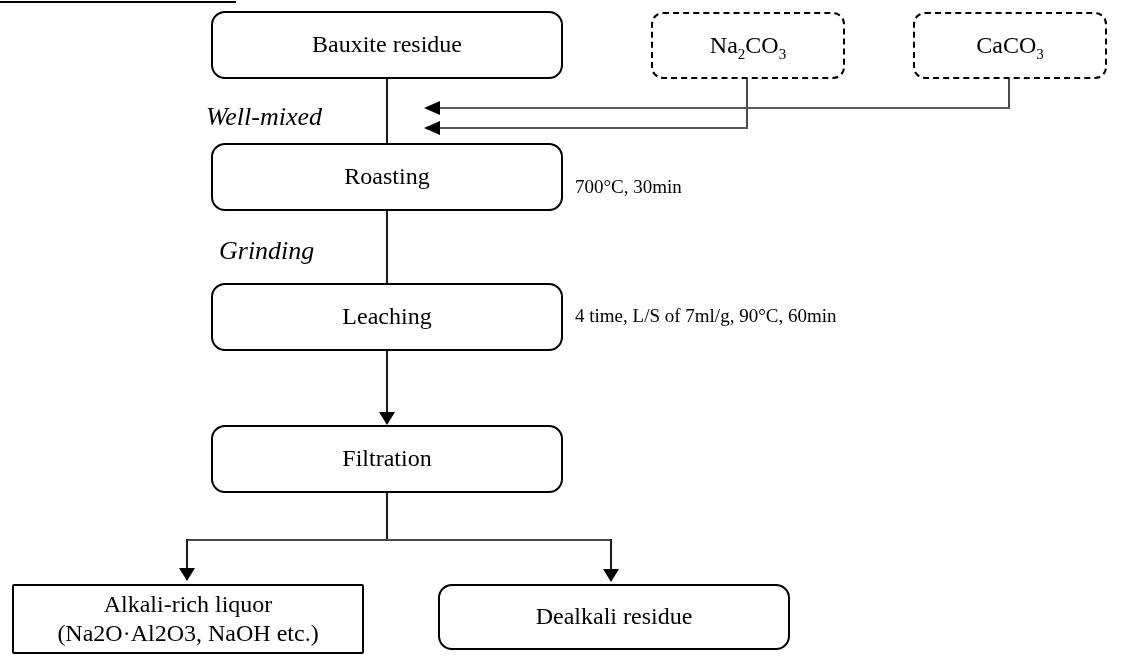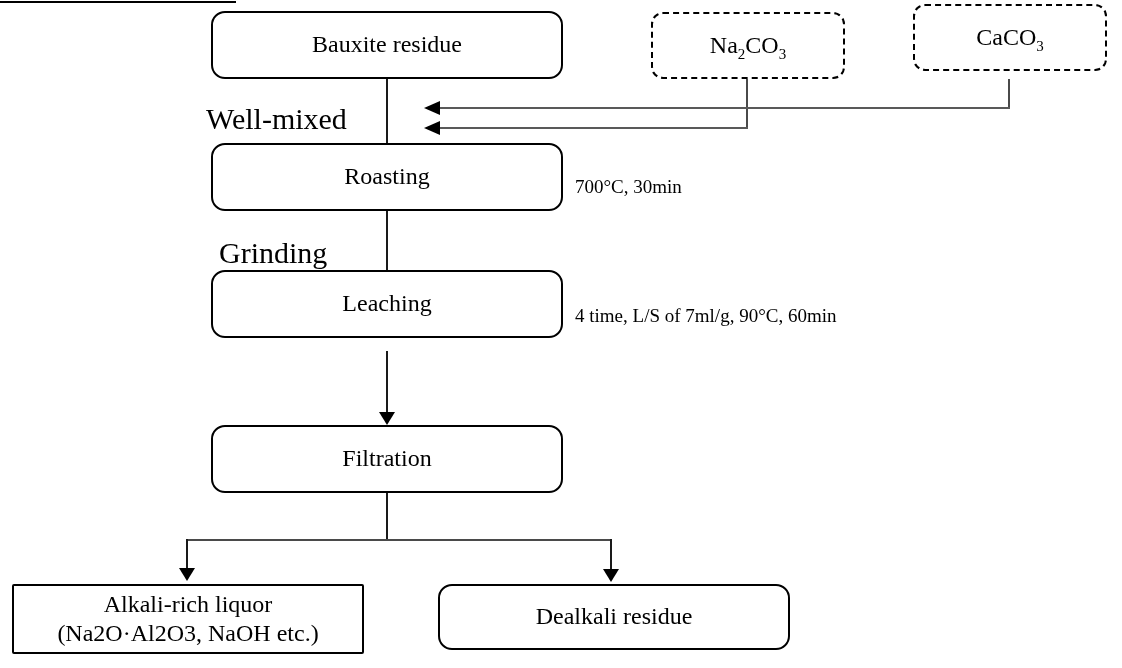--- a/index.html
+++ b/index.html
@@ -61,22 +61,23 @@
     border-bottom: 7px solid transparent;
     border-right: 16px solid #000000;
   }
   .note {
     position: absolute;
     font-size: 19px;
     white-space: nowrap;
   }
   .side-label {
     position: absolute;
-    font-size: 30px;
+    font-size: 26px;
     white-space: nowrap;
+    font-style: italic;
   }
   .frag {
     position: absolute;
     background: #000000;
   }
 </style>
 </head>
 <body>
 
 <div class="stage">
@@ -84,21 +85,21 @@
   <div class="frag" style="left:0px; top:1px; width:236px; height:2px;"></div>
 
   <div class="box" style="left:211px; top:11px; width:352px; height:68px;">
     <span>Bauxite residue</span>
   </div>
 
   <div class="box dashed" style="left:651px; top:12px; width:194px; height:67px;">
     <span><span>Na</span><sub>2</sub><span>CO</span><sub>3</sub></span>
   </div>
 
-  <div class="box dashed" style="left:913px; top:4px; width:194px; height:67px;">
+  <div class="box dashed" style="left:913px; top:12px; width:194px; height:67px;">
     <span><span>CaCO</span><sub>3</sub></span>
   </div>
 
   <div class="vline" style="left:386px; top:79px; height:64px;"></div>
 
   <div class="side-label" style="left:206px; top:102px;">Well-mixed</div>
 
   <div class="vline" style="left:746px; top:79px; height:50px; background:#4a4a4a;"></div>
   <div class="hline" style="left:438px; top:127px; width:310px;"></div>
   <div class="arrow-left" style="left:424px; top:121px;"></div>
@@ -110,21 +111,21 @@
   <div class="box" style="left:211px; top:143px; width:352px; height:68px;">
     <span>Roasting</span>
   </div>
 
   <div class="note" style="left:575px; top:176px;">700°C, 30min</div>
 
   <div class="vline" style="left:386px; top:211px; height:72px;"></div>
 
   <div class="side-label" style="left:219px; top:236px;text-align:center;">Grinding</div>
 
-  <div class="box" style="left:211px; top:270px; width:352px; height:68px;">
+  <div class="box" style="left:211px; top:283px; width:352px; height:68px;">
     <span>Leaching</span>
   </div>
 
   <div class="note" style="left:575px; top:305px;">4 time, L/S of 7ml/g, 90°C, 60min</div>
 
   <div class="vline" style="left:386px; top:351px; height:63px;"></div>
   <div class="arrow-down" style="left:379px; top:412px;"></div>
 
   <div class="box" style="left:211px; top:425px; width:352px; height:68px;">
     <span>Filtration</span>

